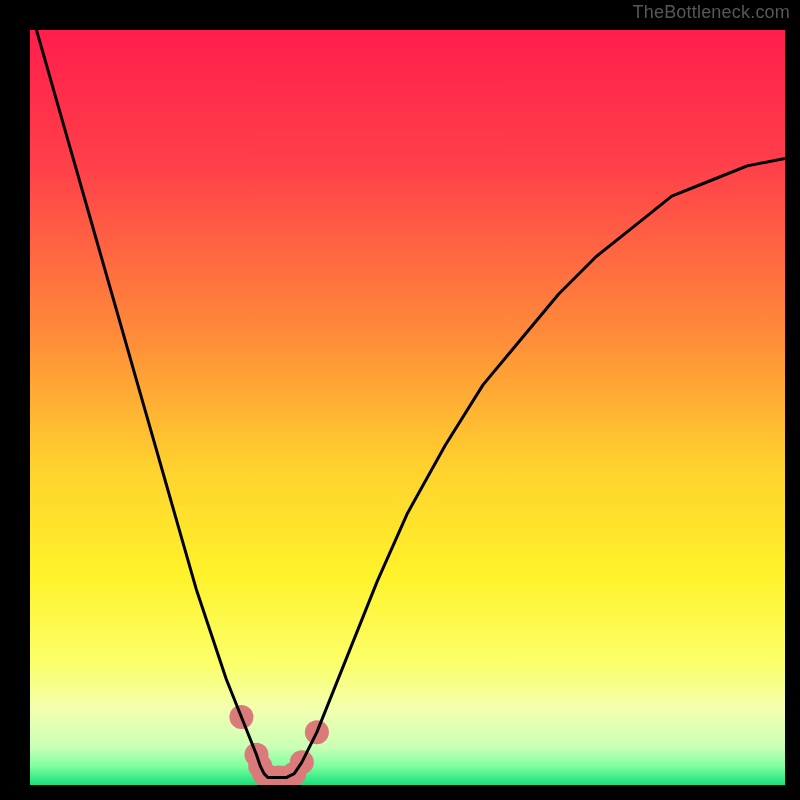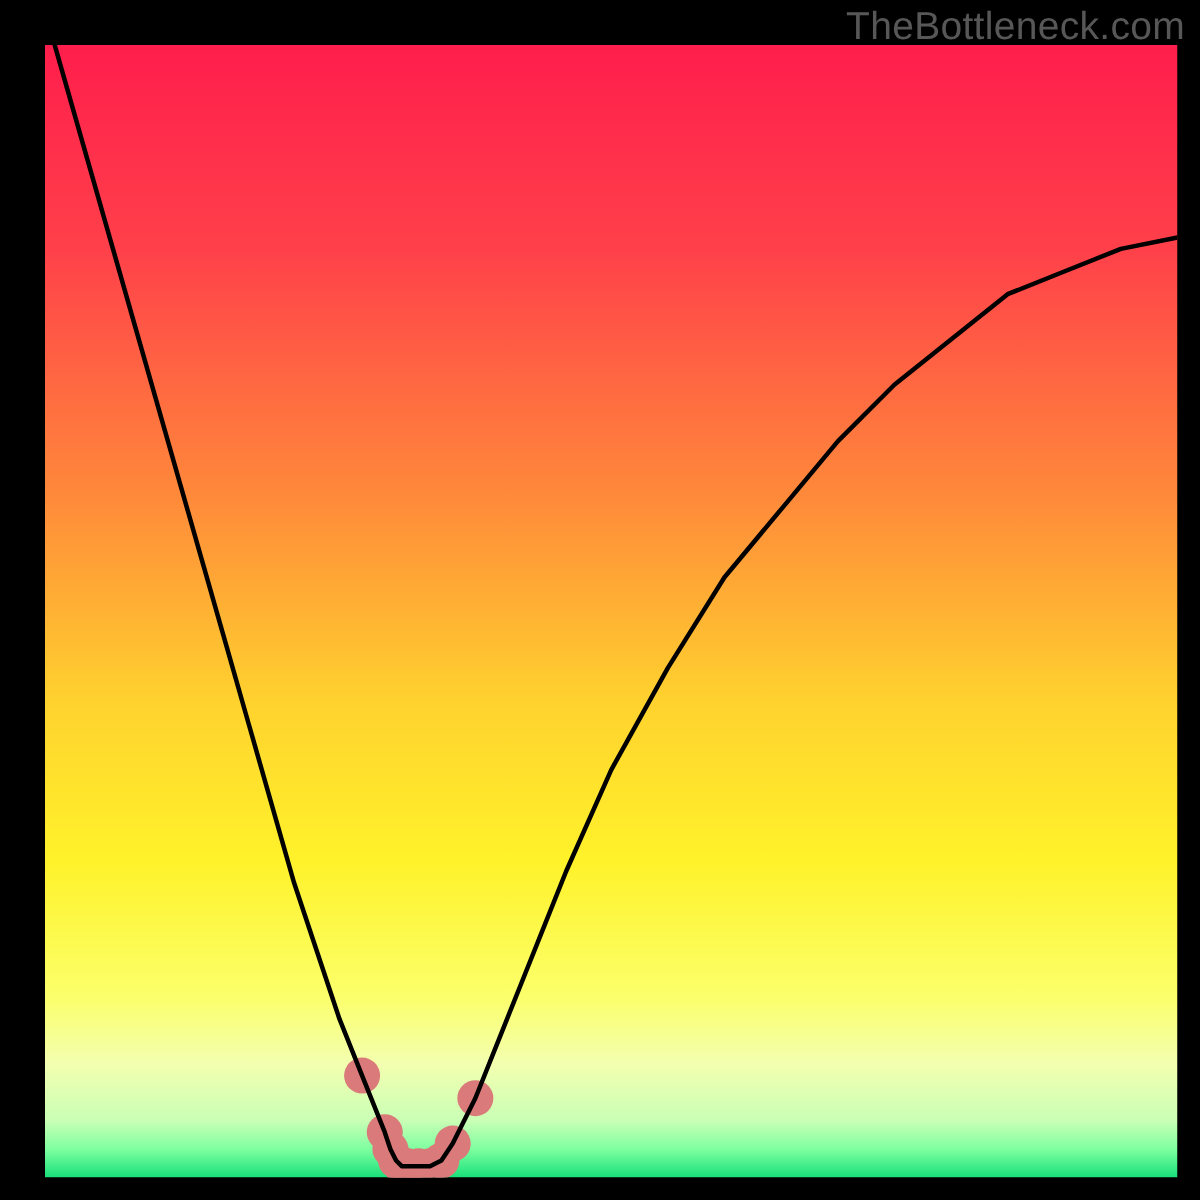--- a/index.html
+++ b/index.html
@@ -18,21 +18,21 @@
   }
   .plot {
     position: absolute;
     display: block;
   }
   .watermark {
     position: absolute;
     top: 2px;
     right: 10px;
     color: #575757;
-    font-size: 26px;
+    font-size: 18px;
     font-weight: 500;
     letter-spacing: 0.2px;
   }
 </style>
 </head>
 <body>
 
 <div class="frame">
   <svg class="plot" width="755" height="755" viewBox="0 0 755 755" style="left: 30px; top: 30px;">
       <defs>

